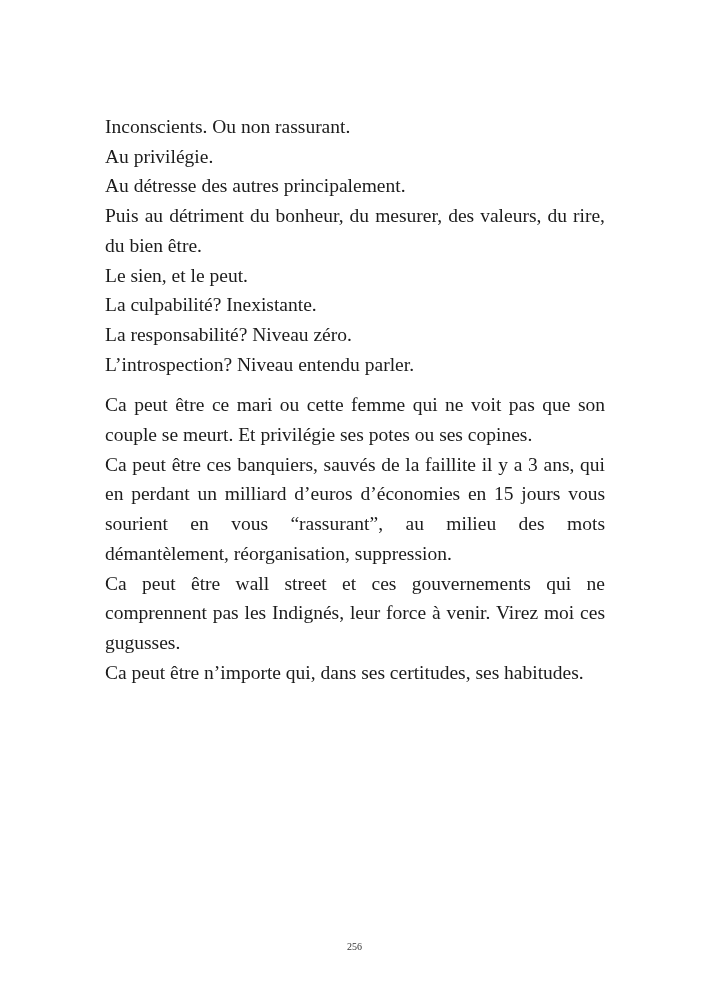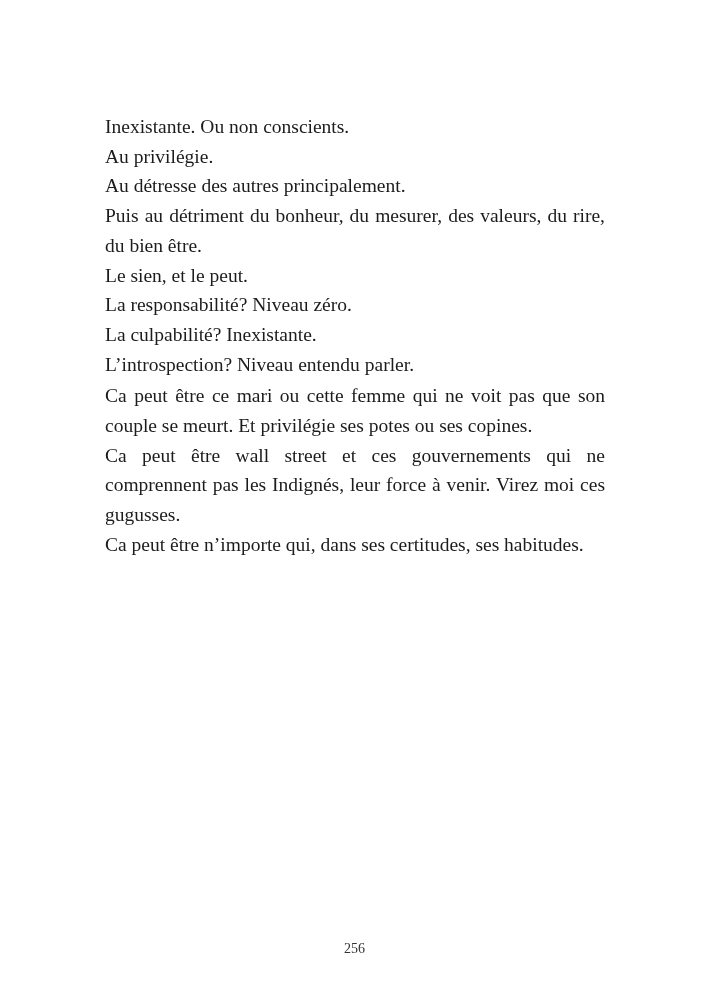--- a/index.html
+++ b/index.html
@@ -23,48 +23,49 @@
     width: 500px;
   }
   .content p {
     margin: 0;
     font-size: 19.5px;
     line-height: 29.7px;
     text-align: justify;
     text-justify: inter-word;
   }
   .paragraphs-block {
-    margin-top: 2px;
+    margin-top: 11px;
   }
   .page-number {
     position: absolute;
     left: 0;
     right: 0;
     top: 941px;
     text-align: center;
-    font-size: 14px;
+    font-size: 10px;
     color: #333333;
     font-family: "Liberation Serif", serif;
   }
 </style>
 </head>
 <body>
 
 <div class="page">
   <div class="content">
     <div class="lines-block" id="lines-block">
-        <p>Inexistante. Ou non conscients.</p>
+        <p>Inconscients. Ou non rassurant.</p>
         <p>Au privilégie.</p>
         <p>Au détresse des autres principalement.</p>
         <p>Puis au détriment du bonheur, du mesurer, des valeurs, du rire, du bien être.</p>
         <p>Le sien, et le peut.</p>
+        <p>La culpabilité? Inexistante.</p>
         <p>La responsabilité? Niveau zéro.</p>
-        <p>La culpabilité? Inexistante.</p>
         <p>L’introspection? Niveau entendu parler.</p>
       </div>
     <div class="paragraphs-block" id="paragraphs-block">
         <p>Ca peut être ce mari ou cette femme qui ne voit pas que son couple se meurt. Et privilégie ses potes ou ses copines.</p>
+        <p>Ca peut être ces banquiers, sauvés de la faillite il y a 3 ans, qui en perdant un milliard d’euros d’économies en 15 jours vous sourient en vous “rassurant”, au milieu des mots démantèlement, réorganisation, suppression.</p>
         <p>Ca peut être wall street et ces gouvernements qui ne comprennent pas les Indignés, leur force à venir. Virez moi ces gugusses.</p>
         <p>Ca peut être n’importe qui, dans ses certitudes, ses habitudes.</p>
       </div>
   </div>
   <div class="page-number">256</div>
 </div>
 
 </body></html>

